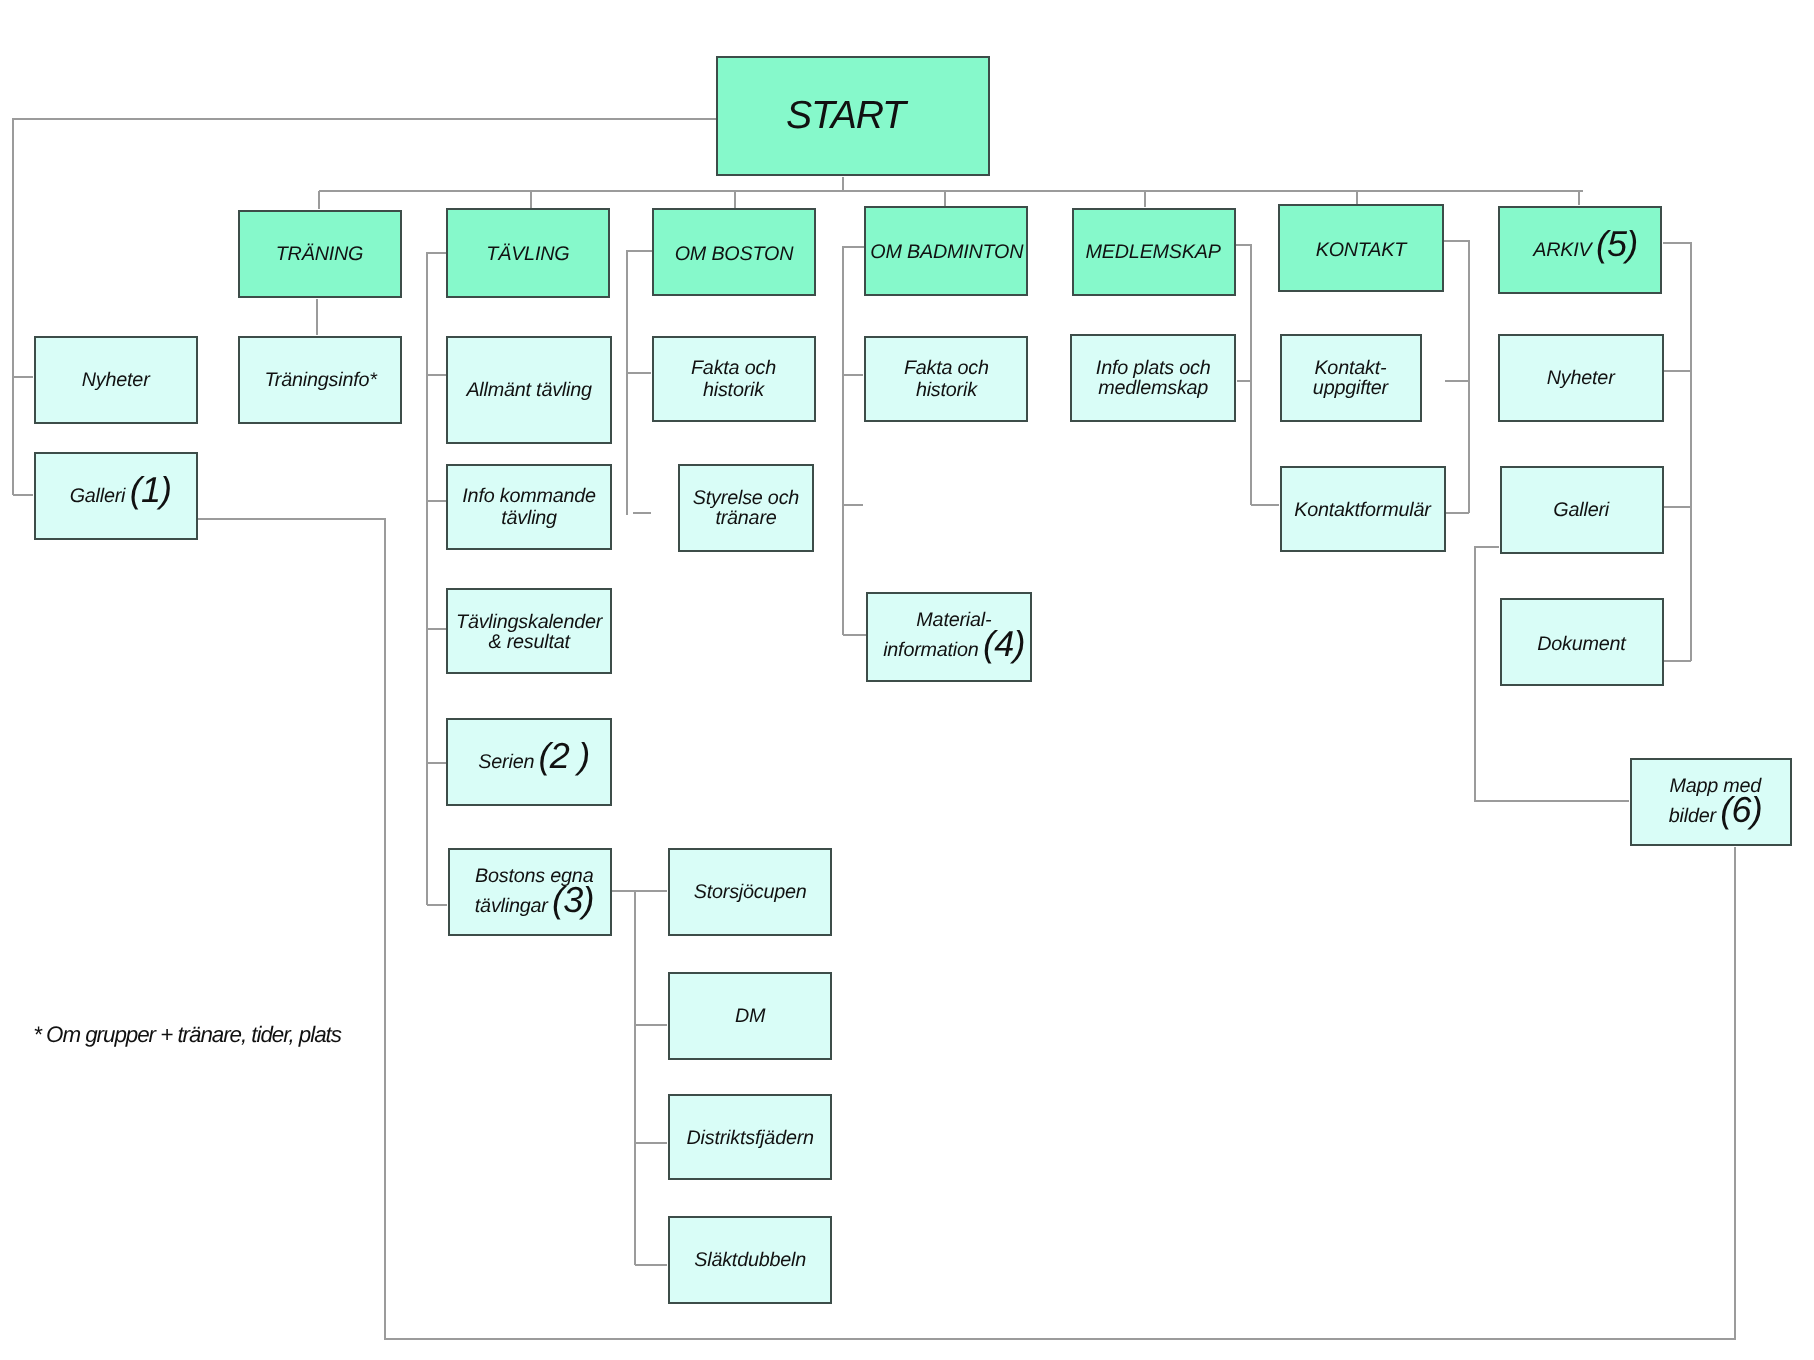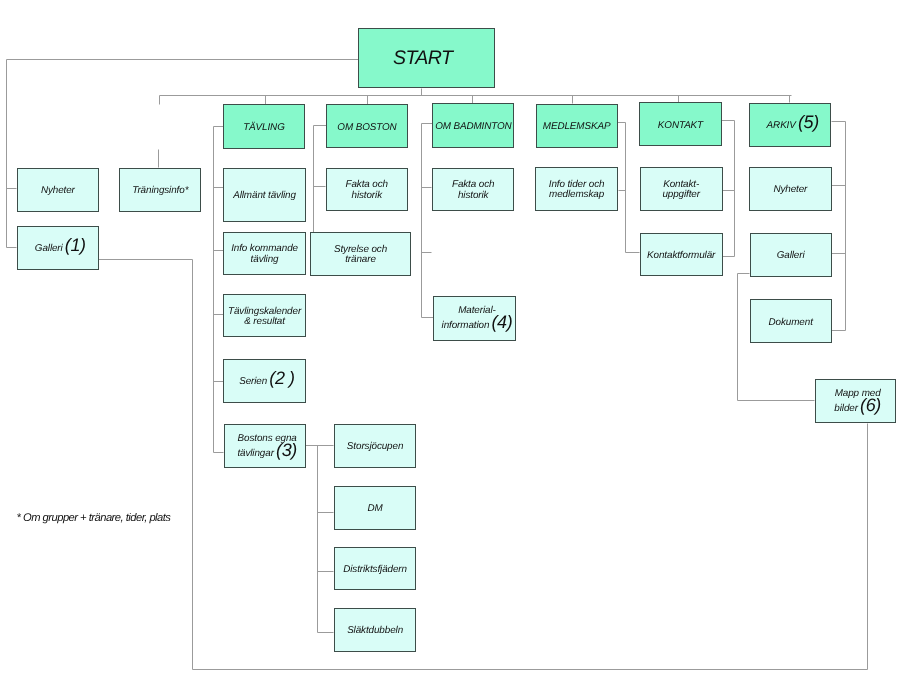--- a/index.html
+++ b/index.html
@@ -73,20 +73,25 @@
     <path d="M 317.5 445.5 L 317.5 632.5"></path>
     <path d="M 317.5 512.5 L 333.5 512.5"></path>
     <path d="M 317.5 571.5 L 333.5 571.5"></path>
     <path d="M 317.5 632.5 L 333.5 632.5"></path>
   </svg>
   <div class="box l1" style="left:358.4px;top:28.2px;width:137.0px;height:60.3px">
       <div class="tx">
         <span class="ln">START</span>
       </div>
     </div>
+  <div class="box l2" style="left:119.0px;top:104.9px;width:81.5px;height:44.4px">
+      <div class="tx">
+        <span class="ln">TRÄNING</span>
+      </div>
+    </div>
   <div class="box l2" style="left:223.3px;top:104.3px;width:81.3px;height:44.4px">
       <div class="tx">
         <span class="ln">TÄVLING</span>
       </div>
     </div>
   <div class="box l2" style="left:326.1px;top:104.1px;width:81.8px;height:44.4px">
       <div class="tx">
         <span class="ln">OM BOSTON</span>
       </div>
     </div>
@@ -152,45 +157,45 @@
         <span class="ln">Bostons egna</span>
         <span class="ln numline"><span>tävlingar</span><span class="num">(3)</span></span>
       </div>
     </div>
   <div class="box l3" style="left:325.7px;top:167.8px;width:82.1px;height:43.5px">
       <div class="tx">
         <span class="ln">Fakta och</span>
         <span class="ln">historik</span>
       </div>
     </div>
-  <div class="box l3" style="left:310px;top:231.8px;width:101px;height:43.8px">
+  <div class="box l3" style="left:339px;top:231.8px;width:68px;height:43.8px">
       <div class="tx">
         <span class="ln">Styrelse och</span>
         <span class="ln">tränare</span>
       </div>
     </div>
   <div class="box l3" style="left:431.9px;top:167.8px;width:82.6px;height:43.5px">
       <div class="tx">
         <span class="ln">Fakta och</span>
         <span class="ln">historik</span>
       </div>
     </div>
   <div class="box l3 hasnum" style="left:433.3px;top:296.3px;width:82.5px;height:44.5px">
       <div class="tx">
         <span class="ln">Material-</span>
         <span class="ln numline"><span>information</span><span class="num">(4)</span></span>
       </div>
     </div>
   <div class="box l3" style="left:535.1px;top:167.0px;width:83.0px;height:43.6px">
       <div class="tx">
-        <span class="ln">Info tider och</span>
+        <span class="ln">Info plats och</span>
         <span class="ln">medlemskap</span>
       </div>
     </div>
-  <div class="box l3" style="left:639.7px;top:167.0px;width:83.0px;height:43.6px">
+  <div class="box l3" style="left:639.7px;top:167.0px;width:71px;height:43.6px">
       <div class="tx">
         <span class="ln">Kontakt-</span>
         <span class="ln">uppgifter</span>
       </div>
     </div>
   <div class="box l3" style="left:639.7px;top:233.0px;width:83.0px;height:42.8px">
       <div class="tx">
         <span class="ln">Kontaktformulär</span>
       </div>
     </div>

